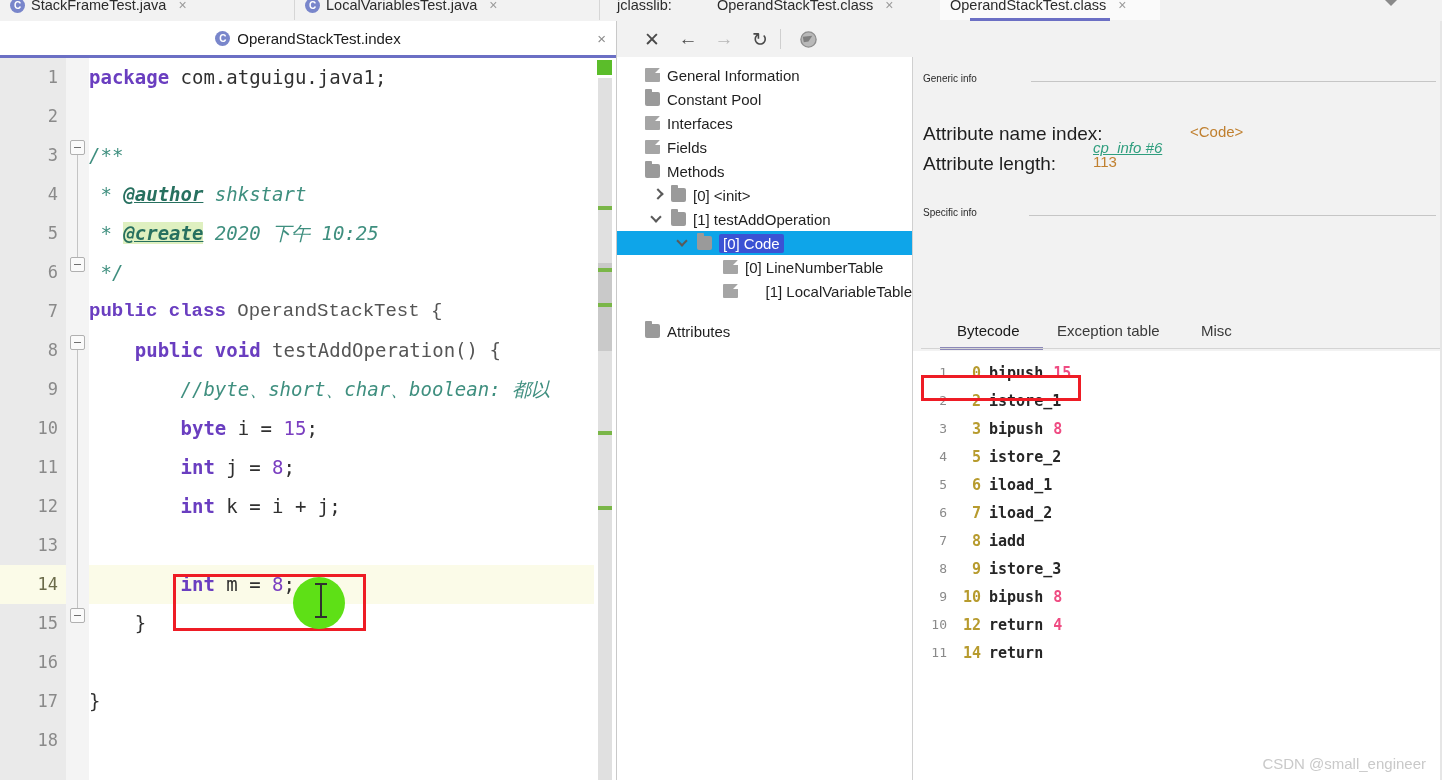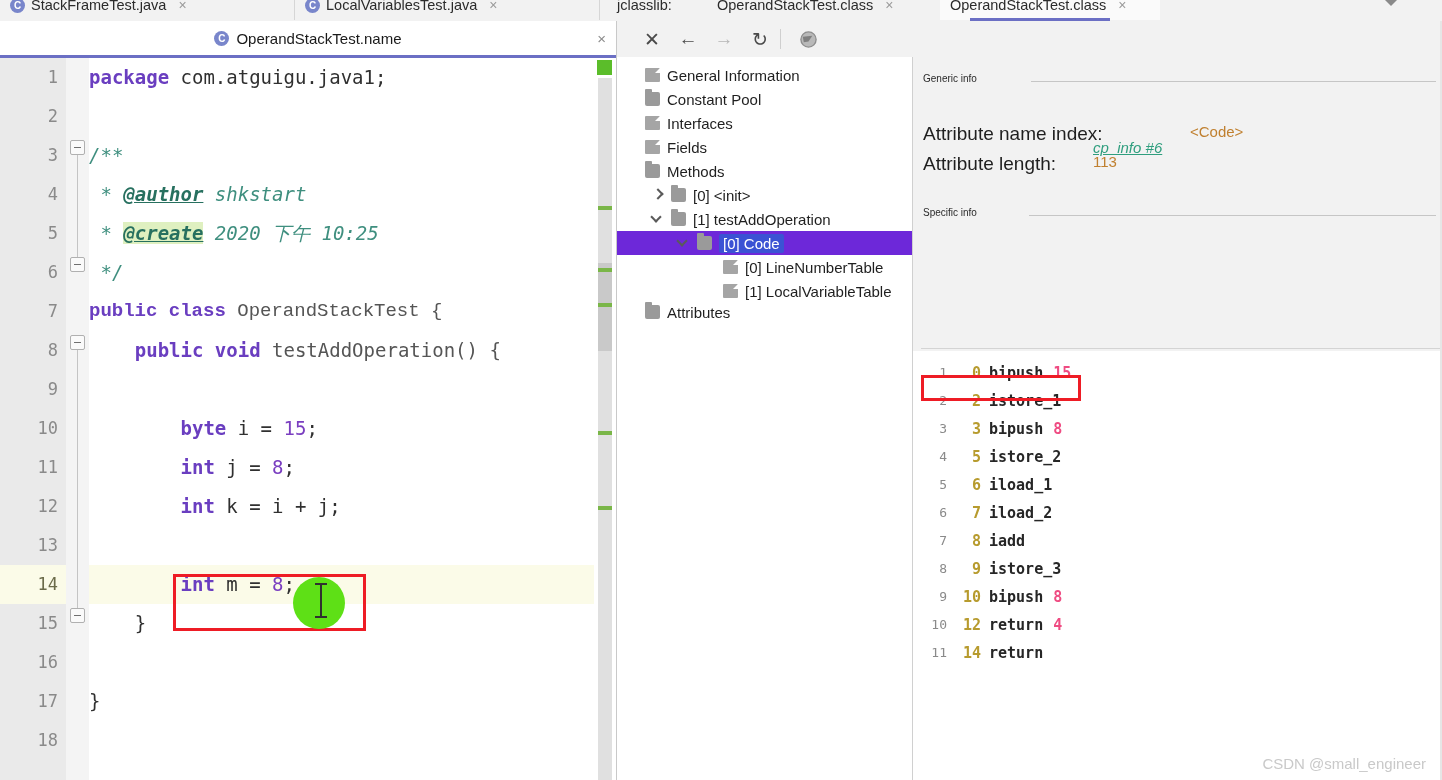--- a/index.html
+++ b/index.html
@@ -171,21 +171,21 @@
     background:#ffffff;overflow:hidden;
     border-right:1px solid #d0d0d0;
   }
   .tnode{
     position:absolute;left:0;width:295px;height:24px;
     display:flex;align-items:center;font-size:15px;color:#1f1f1f;
   }
   .tnode.sel .tlabel{
     background:#3b52d4;color:#ffffff;padding:1px 4px;border-radius:2px;
   }
-  .tnode.selrow{background:#6d28d9;}
+  .tnode.selrow{background:#0ea5e9;}
   .tarrow{
     position:absolute;width:14px;height:14px;
   }
   .tarrow::after{
     content:"";position:absolute;left:3px;top:2px;
     width:6px;height:6px;border-right:2px solid #5a5a5a;border-bottom:2px solid #5a5a5a;
     transform:rotate(-45deg);
   }
   .tarrow.open::after{transform:rotate(45deg);top:1px;left:1px;}
   .ficon{
@@ -304,21 +304,21 @@
     </div>
     <div class="tab-underline" style="left:970px;width:140px;"></div>
     <div class="chev-down"></div>
   </div>
 
   <div class="editor-pane">
 
     <div class="editor-tabrow">
       <div class="editor-tab">
         <span class="jcircle">C</span>
-        <span>OperandStackTest.name</span>
+        <span>OperandStackTest.index</span>
         <span class="tabclose">×</span>
       </div>
     </div>
     <div class="editor-tab-underline"></div>
 
     <div class="gutter">
       <div class="gutter-band" style="top:507px;"></div>
       <div class="lnum" style="top:0px;">1</div>
       <div class="lnum" style="top:39px;">2</div>
       <div class="lnum" style="top:78px;">3</div>
@@ -352,21 +352,21 @@
       <div class="line-hl" style="top:507px;"></div>
 
       <div id="code-lines">
           <div class="code-line" style="top: 0px;"><span class="kw">package</span><span class="plain"> com.atguigu.java1;</span></div>
           <div class="code-line" style="top: 78px;"><span class="cmtdoc">/**</span></div>
           <div class="code-line" style="top: 117px;"><span class="cmtdoc"> * </span><span class="tagdoc">@author</span><span class="cmtdoc"> shkstart</span></div>
           <div class="code-line" style="top: 156px;"><span class="cmtdoc"> * </span><span class="tagdoc hl">@create</span><span class="cmtdoc"> 2020 下午 10:25</span></div>
           <div class="code-line" style="top: 195px;"><span class="cmtdoc"> */</span></div>
           <div class="code-line" style="top: 234px; font-family: Liberation Mono, monospace;"><span class="kw">public class</span><span class="typ"> OperandStackTest {</span></div>
           <div class="code-line" style="top: 273px;"><span class="plain">    </span><span class="kw">public void</span><span class="typ"> testAddOperation() {</span></div>
-          <div class="code-line" style="top: 312px;"><span class="plain">        </span></div>
+          <div class="code-line" style="top: 312px;"><span class="plain">        </span><span class="cmt">//byte、short、char、boolean: 都以</span></div>
           <div class="code-line" style="top: 351px;"><span class="plain">        </span><span class="kw">byte</span><span class="plain"> i = </span><span class="num">15</span><span class="plain">;</span></div>
           <div class="code-line" style="top: 390px;"><span class="plain">        </span><span class="kw">int</span><span class="plain"> j = </span><span class="num">8</span><span class="plain">;</span></div>
           <div class="code-line" style="top: 429px;"><span class="plain">        </span><span class="kw">int</span><span class="plain"> k = i + j;</span></div>
           <div class="code-line" style="top: 507px;"><span class="plain">        </span><span class="kw">int</span><span class="plain"> m = </span><span class="num">8</span><span class="plain">;</span></div>
           <div class="code-line" style="top: 546px;"><span class="plain">    }</span></div>
           <div class="code-line" style="top: 624px;"><span class="plain">}</span></div>
         </div>
     </div>
 
     <div class="redbox" style="left:173px;top:553px;width:193px;height:57px;"></div>
@@ -436,45 +436,51 @@
         </div>
         <div class="tnode sel selrow" style="top: 174px;">
           <span class="tarrow open" style="left: 60px;"></span>
           <span class="ficon folder" style="left: 80px; top: 5px;"></span>
           <span class="tlabel" style="margin-left: 102px;">[0] Code</span>
         </div>
         <div class="tnode" style="top: 198px;">
           <span class="ficon doc" style="left: 106px; top: 5px;"></span>
           <span class="tlabel" style="margin-left: 128px;">[0] LineNumberTable</span>
         </div>
-        <div class="tnode" style="top: 222px;">
+        <div class="tnode" style="top: 222px; justify-content: flex-end;">
           <span class="ficon doc" style="left: 106px; top: 5px;"></span>
           <span class="tlabel" style="margin-left: 128px;">[1] LocalVariableTable</span>
         </div>
-        <div class="tnode" style="top: 243px;">
+        <div class="tnode" style="top: 262px;">
           <span class="ficon folder" style="left: 28px; top: 5px;"></span>
           <span class="tlabel" style="margin-left: 50px;">Attributes</span>
         </div>
       </div>
   </div>
 
   <div class="detail-pane">
     <div class="sect-hdr" style="top:16px;">Generic info</div>
     <div class="sect-rule" style="left:118px;top:24px;width:405px;"></div>
 
     <div class="kv-key" style="left:10px;top:66px;">Attribute name index:</div>
     <div class="kv-link" style="left:180px;top:82px;font-style:italic;">cp_info #6</div>
     <div class="kv-ang" style="left:277px;top:66px;">&lt;Code&gt;</div>
 
     <div class="kv-key" style="left:10px;top:96px;">Attribute length:</div>
     <div class="kv-val" style="left:180px;top:96px;">113</div>
 
     <div class="sect-hdr" style="top:150px;">Specific info</div>
     <div class="sect-rule" style="left:116px;top:158px;width:407px;"></div>
 
+    <div class="jc-tabs">
+      <div class="jc-tab active" style="left:44px;">Bytecode</div>
+      <div class="jc-tab" style="left:144px;">Exception table</div>
+      <div class="jc-tab" style="left:288px;">Misc</div>
+      <div class="jc-tab-underline" style="left:27px;top:32px;width:103px;"></div>
+    </div>
     <div class="jc-tabs-rule"></div>
 
     <div class="bc-pane">
       <div id="bc-rows">
           <div class="bc-row" style="top: 8px;">
             <span class="bc-idx">1</span>
             <span class="bc-off">0</span>
             <span class="bc-op">bipush</span>
             <span class="bc-arg" style="left: 140.2px;">15</span>
           </div>

